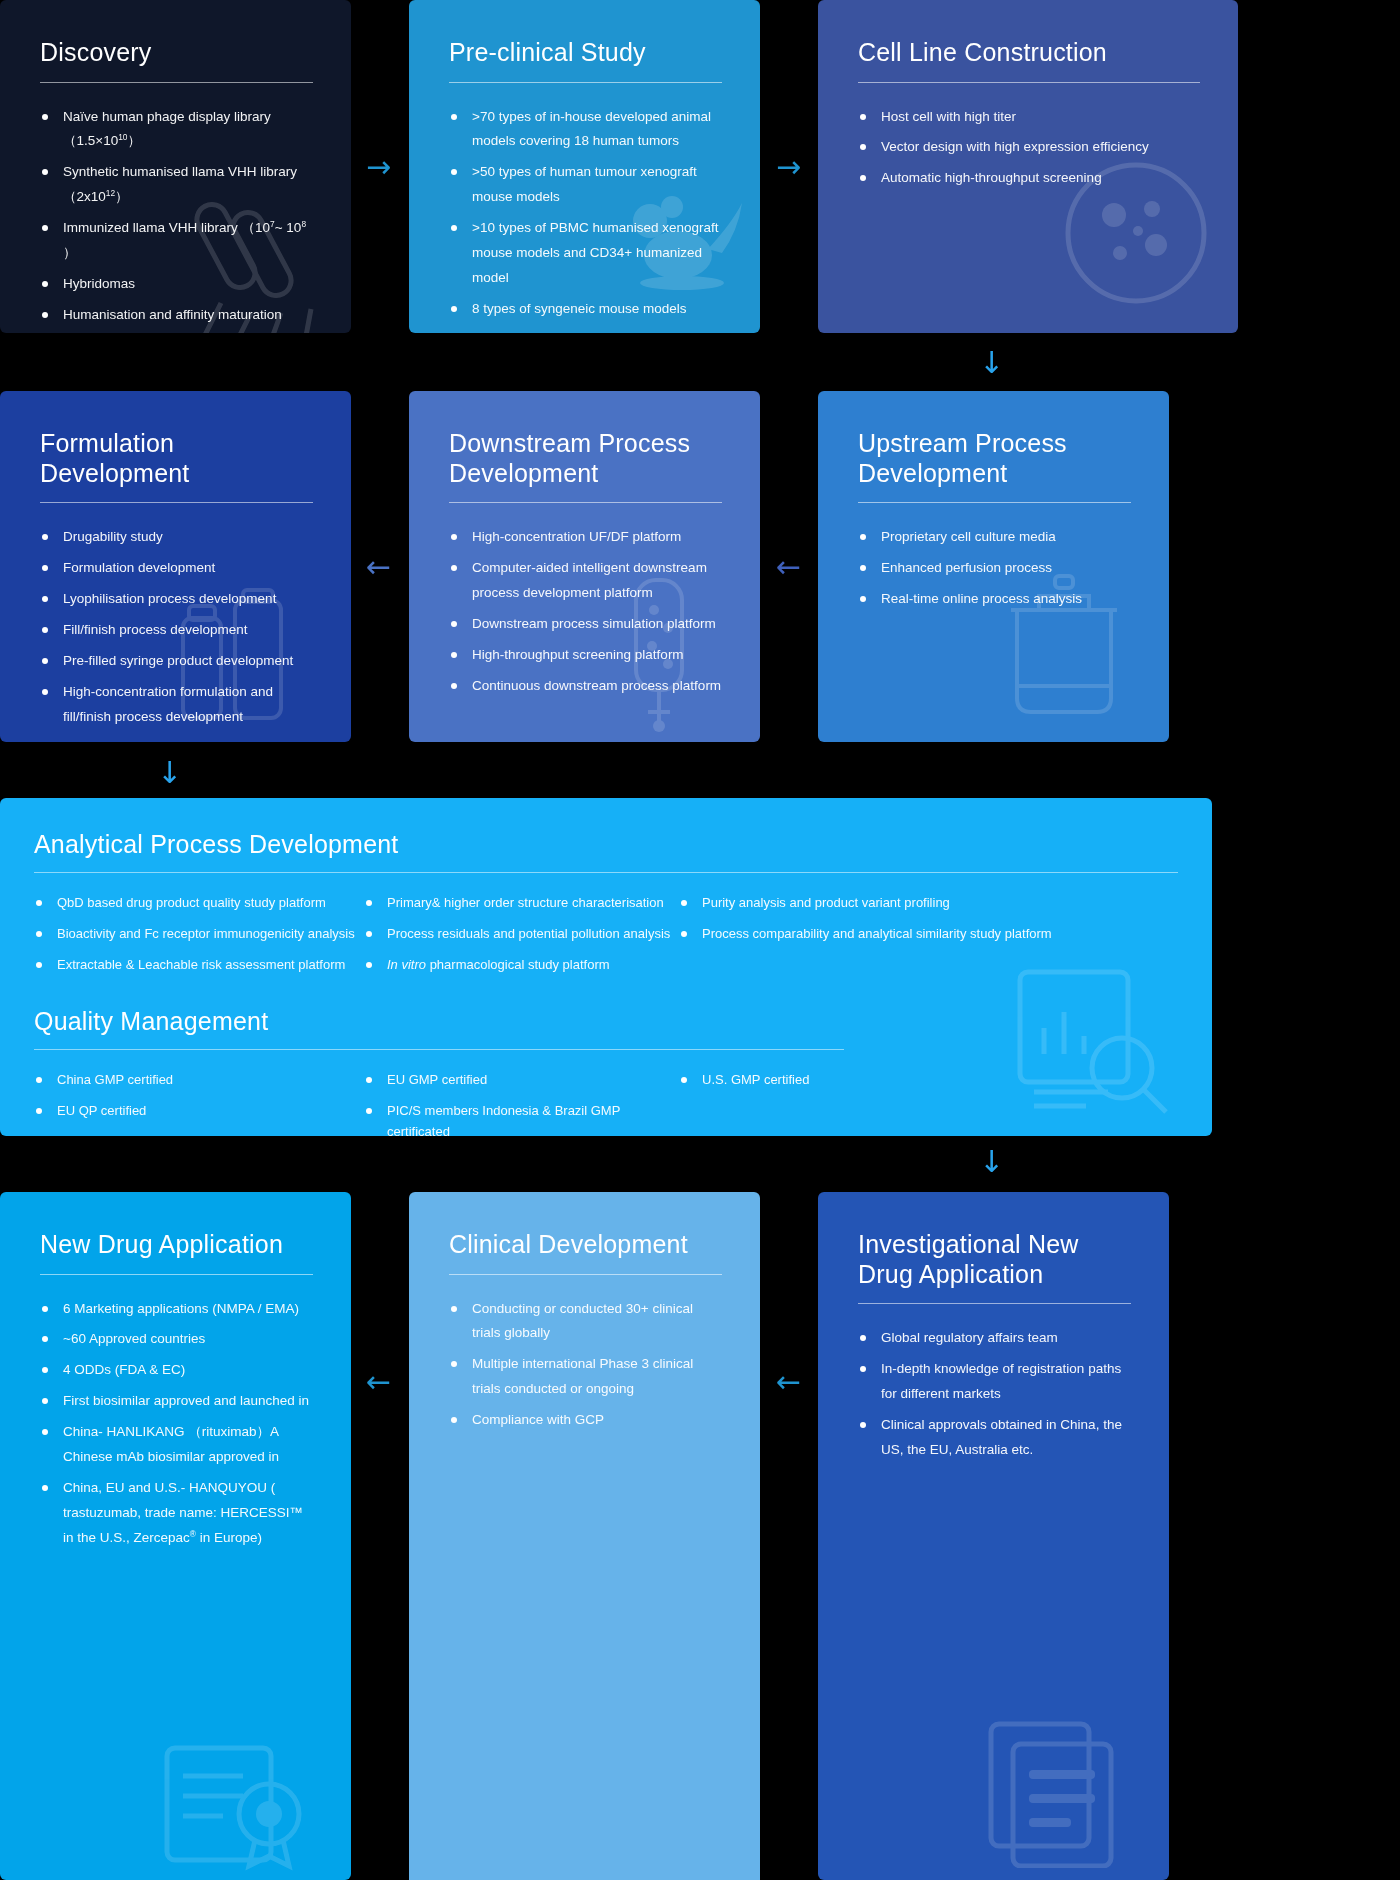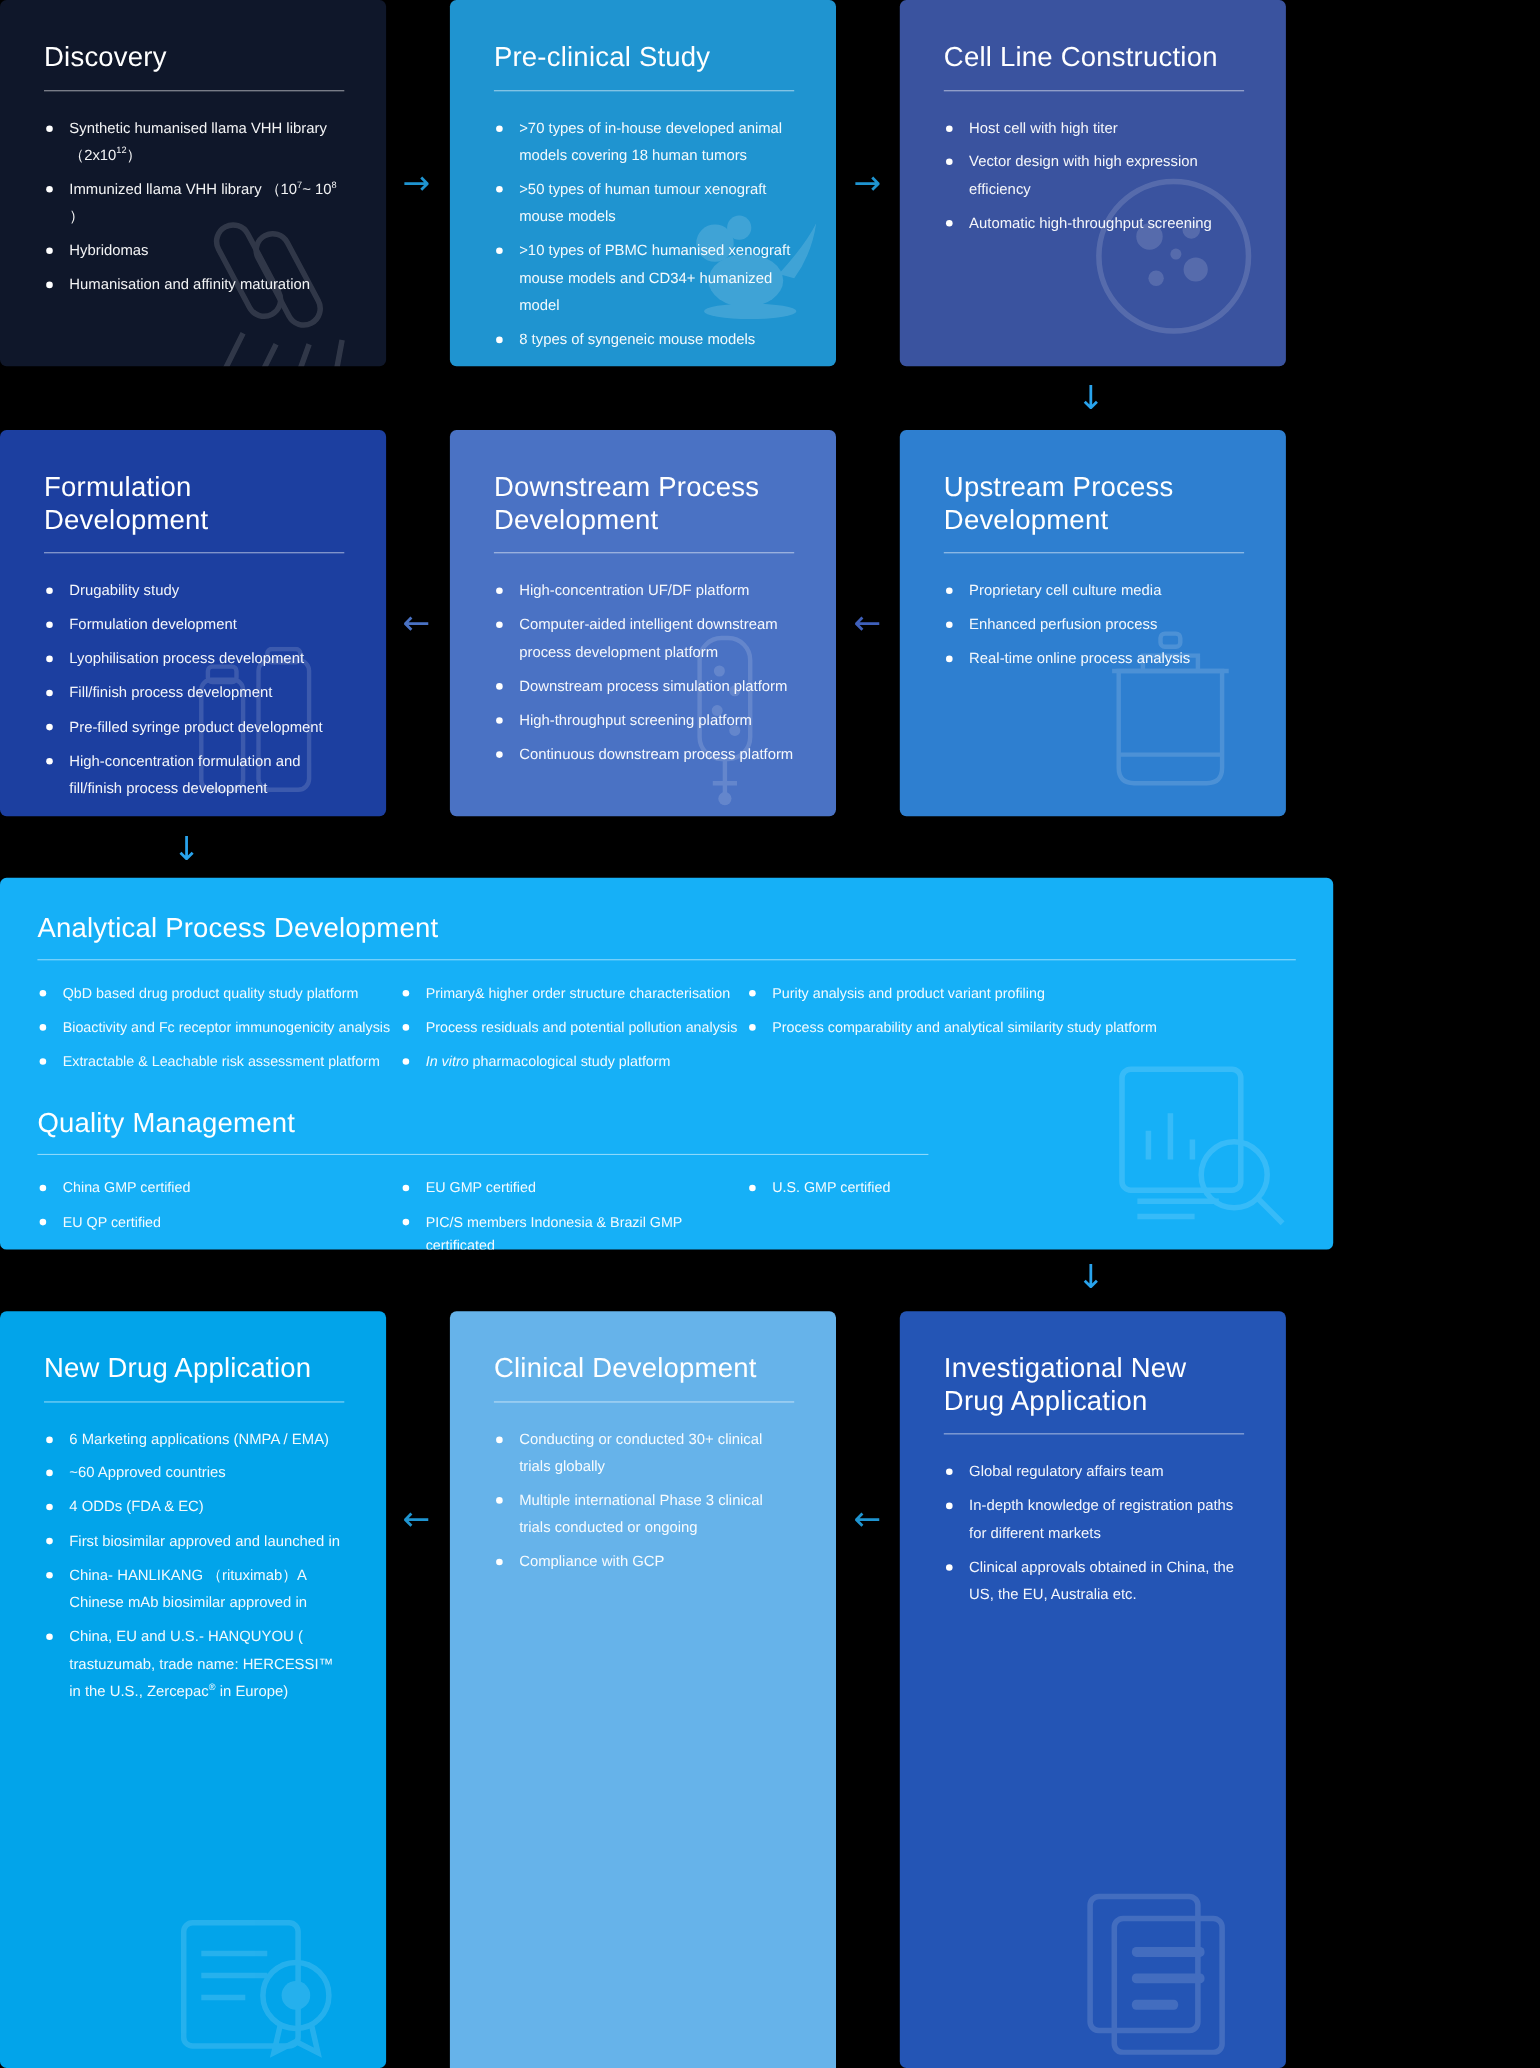--- a/index.html
+++ b/index.html
@@ -74,21 +74,21 @@
     position: absolute;
     font-size: 30px;
     line-height: 1;
     font-family: "DejaVu Sans", sans-serif;
     z-index: 5;
   }
 
   
   #c-discovery  { left:0;   top:0;    width:351px; height:333px; background:#0f172a; }
   #c-preclin    { left:409px;top:0;   width:351px; height:333px; background:#1f94d0; }
-  #c-cellline   { left:818px;top:0;   width:351px; height:333px; background:#3a539f; }
+  #c-cellline   { left:818px;top:0;   width:420px; height:333px; background:#3a539f; }
 
   
   #c-formul     { left:0;   top:391px;width:351px; height:351px; background:#1c3fa0; }
   #c-downstream { left:409px;top:391px;width:351px;height:351px; background:#4a72c4; }
   #c-upstream   { left:818px;top:391px;width:351px;height:351px; background:#2e7fd0; }
 
   
   #banner {
     position:absolute; left:0; top:798px; width:1212px; height:338px;
     background:#16b0f7; border-radius:6px; overflow:hidden; color:#fff;
@@ -132,20 +132,21 @@
     <svg class="wm" style="right:-10px;bottom:-30px;width:210px;height:200px;" viewBox="0 0 210 200">
       <g fill="none" stroke="#fff" stroke-width="5">
         <rect x="60" y="38" width="30" height="90" rx="15" transform="rotate(-28 75 83)"></rect>
         <rect x="96" y="46" width="30" height="90" rx="15" transform="rotate(-28 111 91)"></rect>
         <path d="M70 140 L40 200 M100 150 L75 200 M130 150 L112 200 M160 146 L150 200"></path>
       </g>
     </svg>
     <h2>Discovery</h2>
     <div class="rule"></div>
     <ul>
+        <li>Naïve human phage display library （1.5×10<sup>10</sup>）</li>
         <li>Synthetic humanised llama VHH library （2x10<sup>12</sup>）</li>
         <li>Immunized llama VHH library （10<sup>7</sup>~ 10<sup>8</sup> ）</li>
         <li>Hybridomas</li>
         <li>Humanisation and affinity maturation</li>
       </ul>
   </div>
 
   <div class="arrow" id="a1">→</div>
 
   <div class="card" id="c-preclin">

